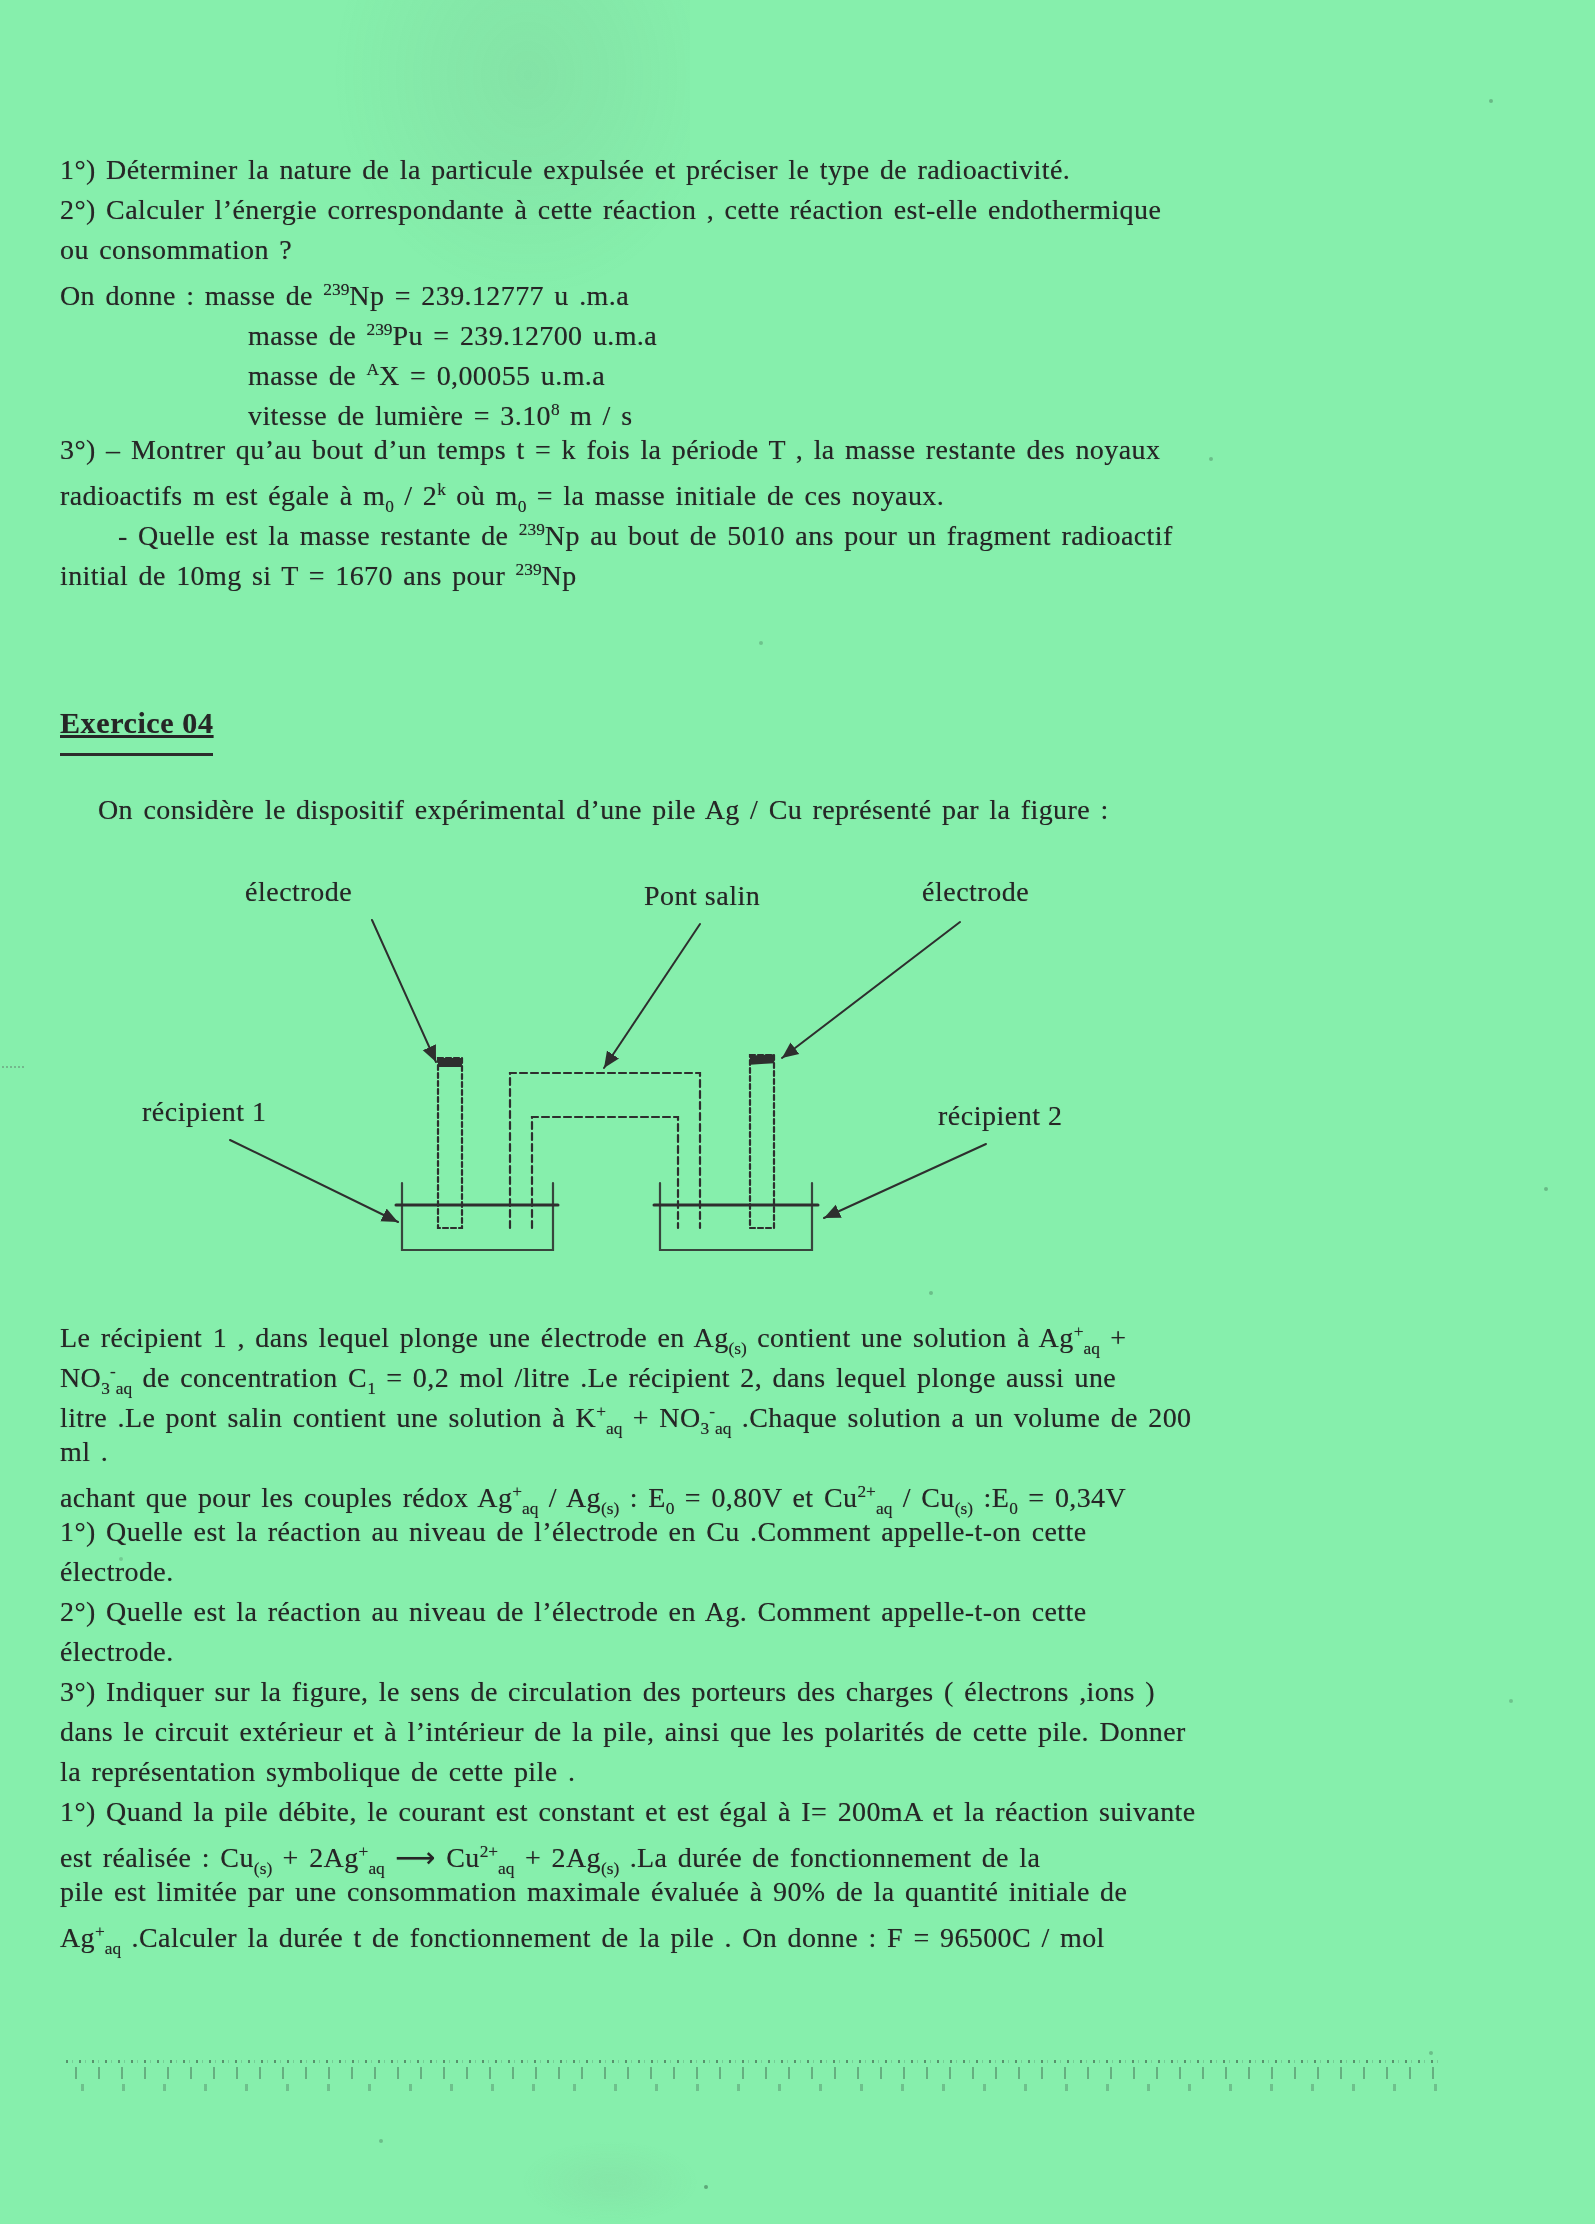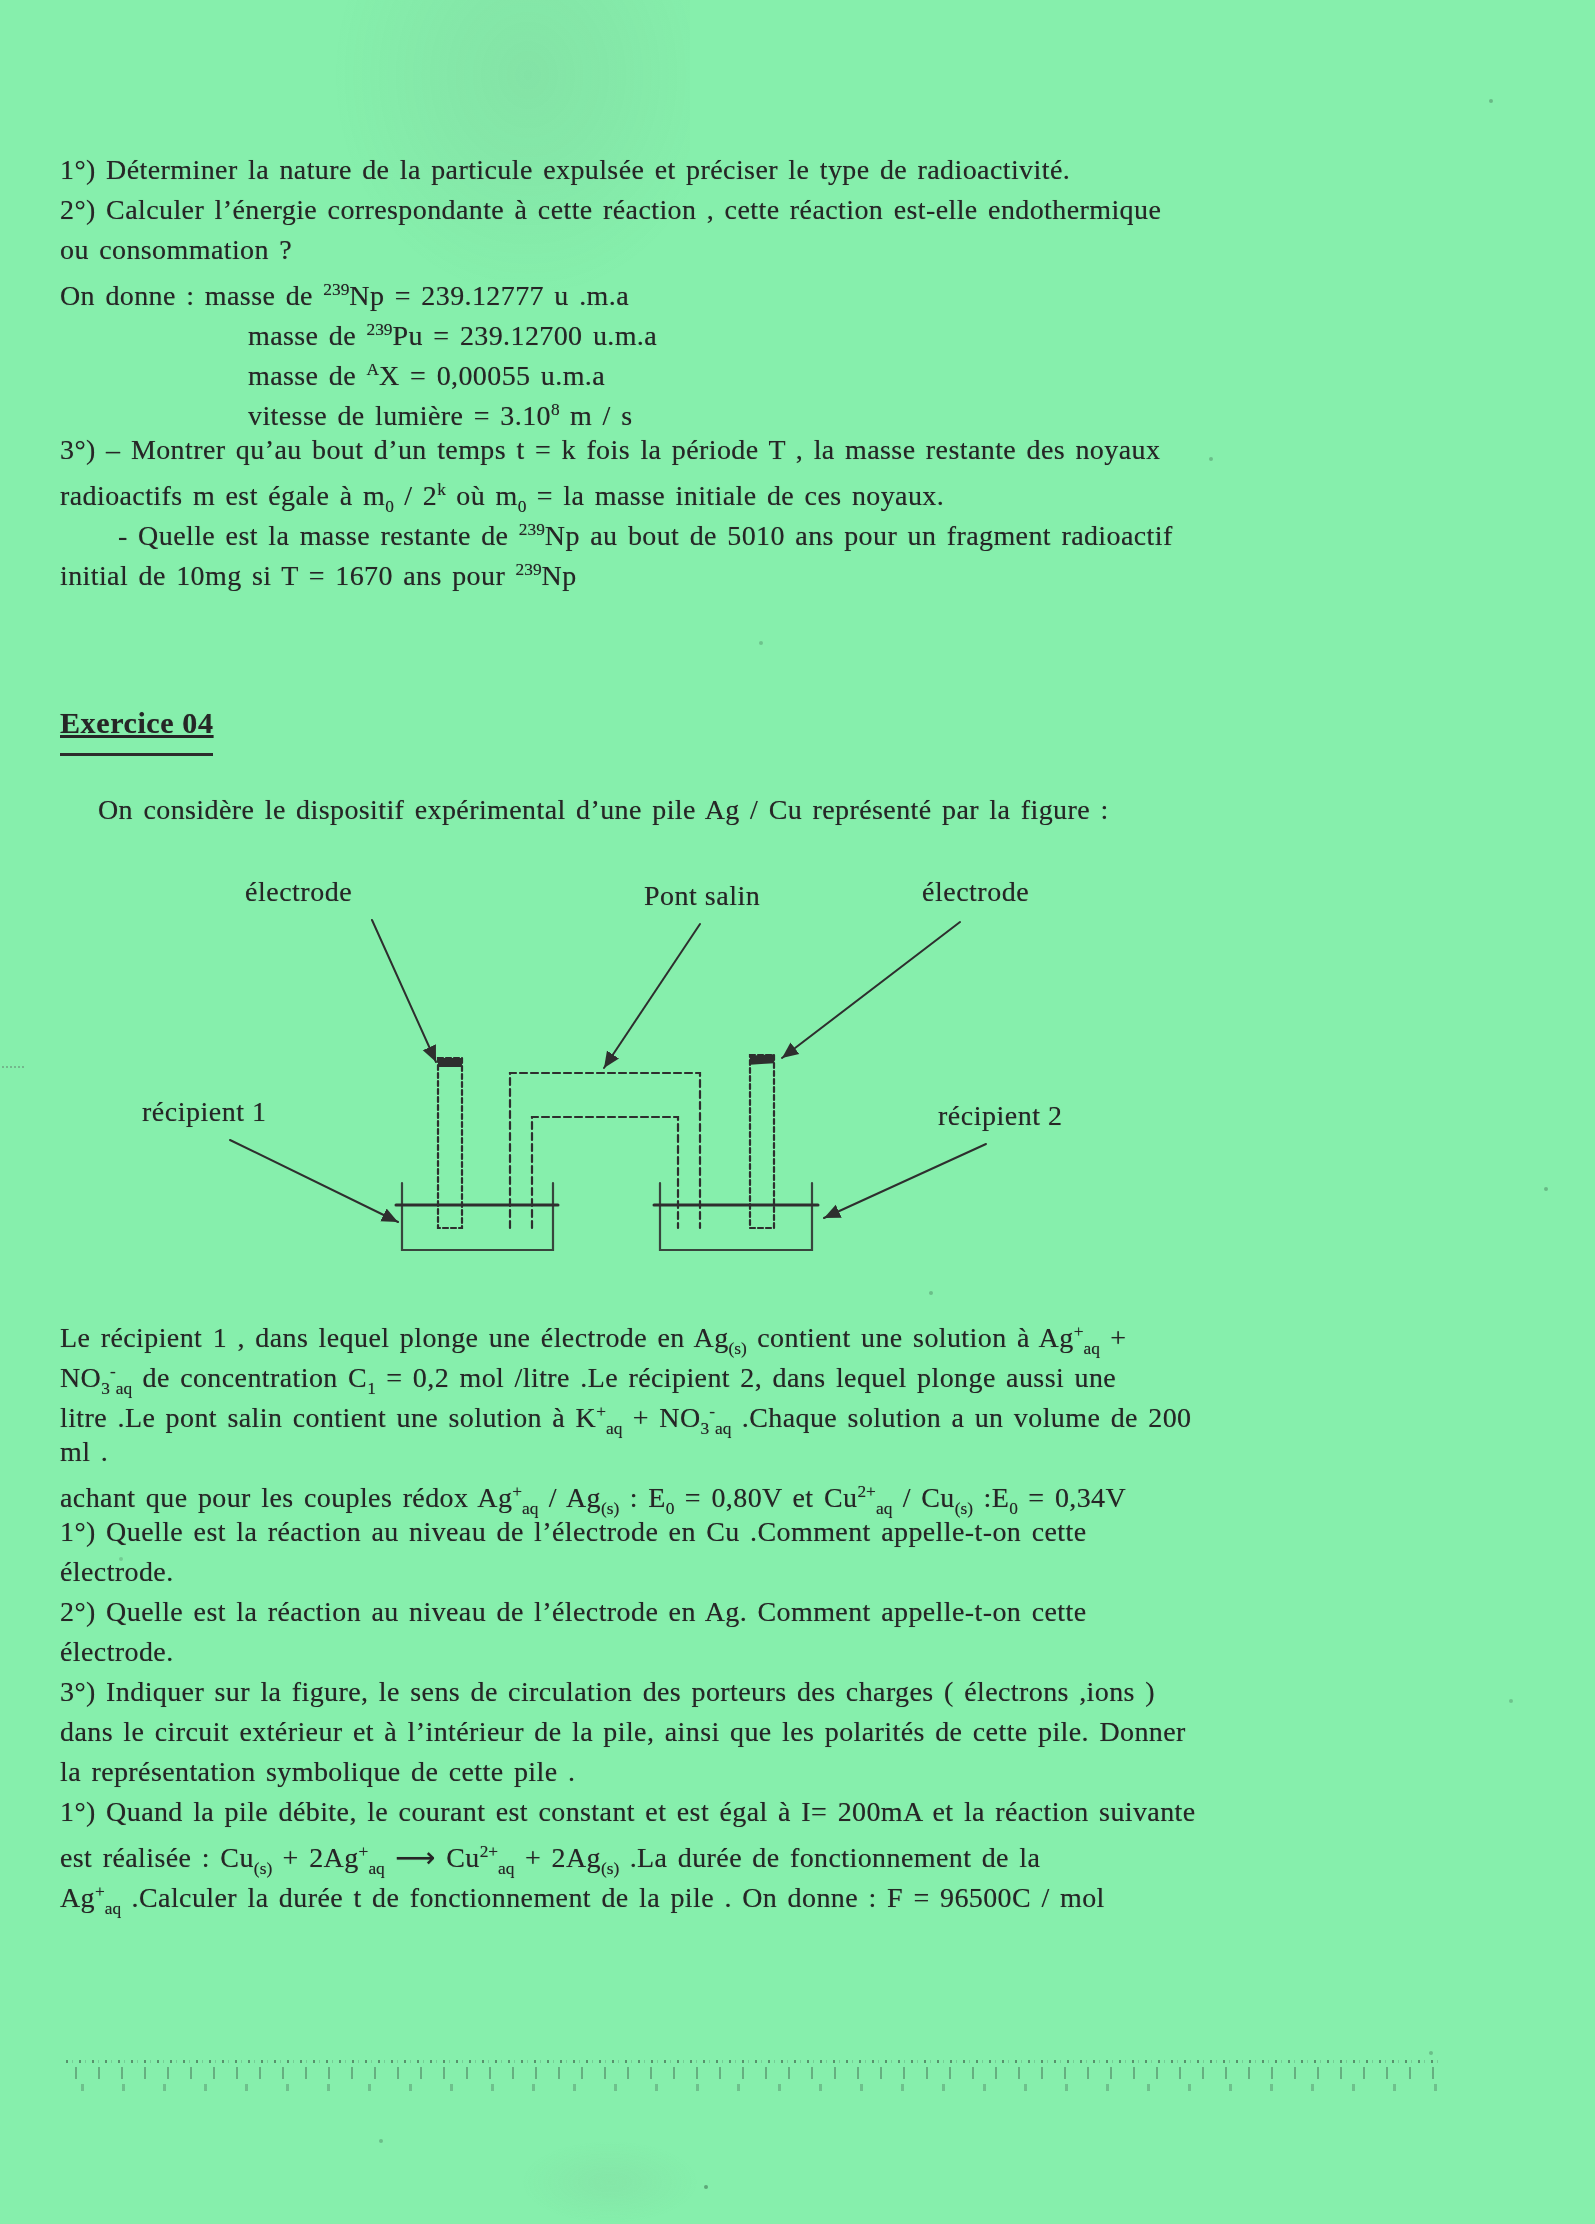--- a/index.html
+++ b/index.html
@@ -125,19 +125,20 @@
       <div class="line">achant que  pour les couples rédox  Ag<sup>+</sup><sub>aq</sub>  /  Ag<sub>(s)</sub> : E<sub>0</sub> = 0,80V  et  Cu<sup>2+</sup><sub>aq</sub> / Cu<sub>(s)</sub> :E<sub>0</sub> = 0,34V</div>
       <div class="line">1°) Quelle est la réaction au niveau de l’électrode en Cu .Comment appelle-t-on cette</div>
       <div class="line">électrode.</div>
       <div class="line">2°) Quelle est la réaction au niveau de l’électrode en Ag. Comment  appelle-t-on cette</div>
       <div class="line">électrode.</div>
       <div class="line">3°) Indiquer sur la figure, le sens de circulation des porteurs des charges ( électrons ,ions )</div>
       <div class="line">dans le circuit extérieur et à  l’intérieur de la pile, ainsi que les polarités de cette pile. Donner</div>
       <div class="line">la représentation  symbolique de cette pile .</div>
       <div class="line">1°) Quand la pile débite, le courant est constant et est égal à I= 200mA et la réaction suivante</div>
       <div class="line">est réalisée : Cu<sub>(s)</sub> + 2Ag<sup>+</sup><sub>aq</sub>       ⟶    Cu<sup>2+</sup><sub>aq</sub> + 2Ag<sub>(s)</sub> .La durée de fonctionnement de la</div>
+      <div class="line">pile est limitée par une consommation maximale  évaluée à 90% de la quantité initiale de</div>
       <div class="line">Ag<sup>+</sup><sub>aq</sub> .Calculer la durée t de fonctionnement de la pile . On donne : F = 96500C  / mol</div>
     </div>
 
     <div class="noise-band"></div>
 
   </div>
 </div>
 
 </body></html>

